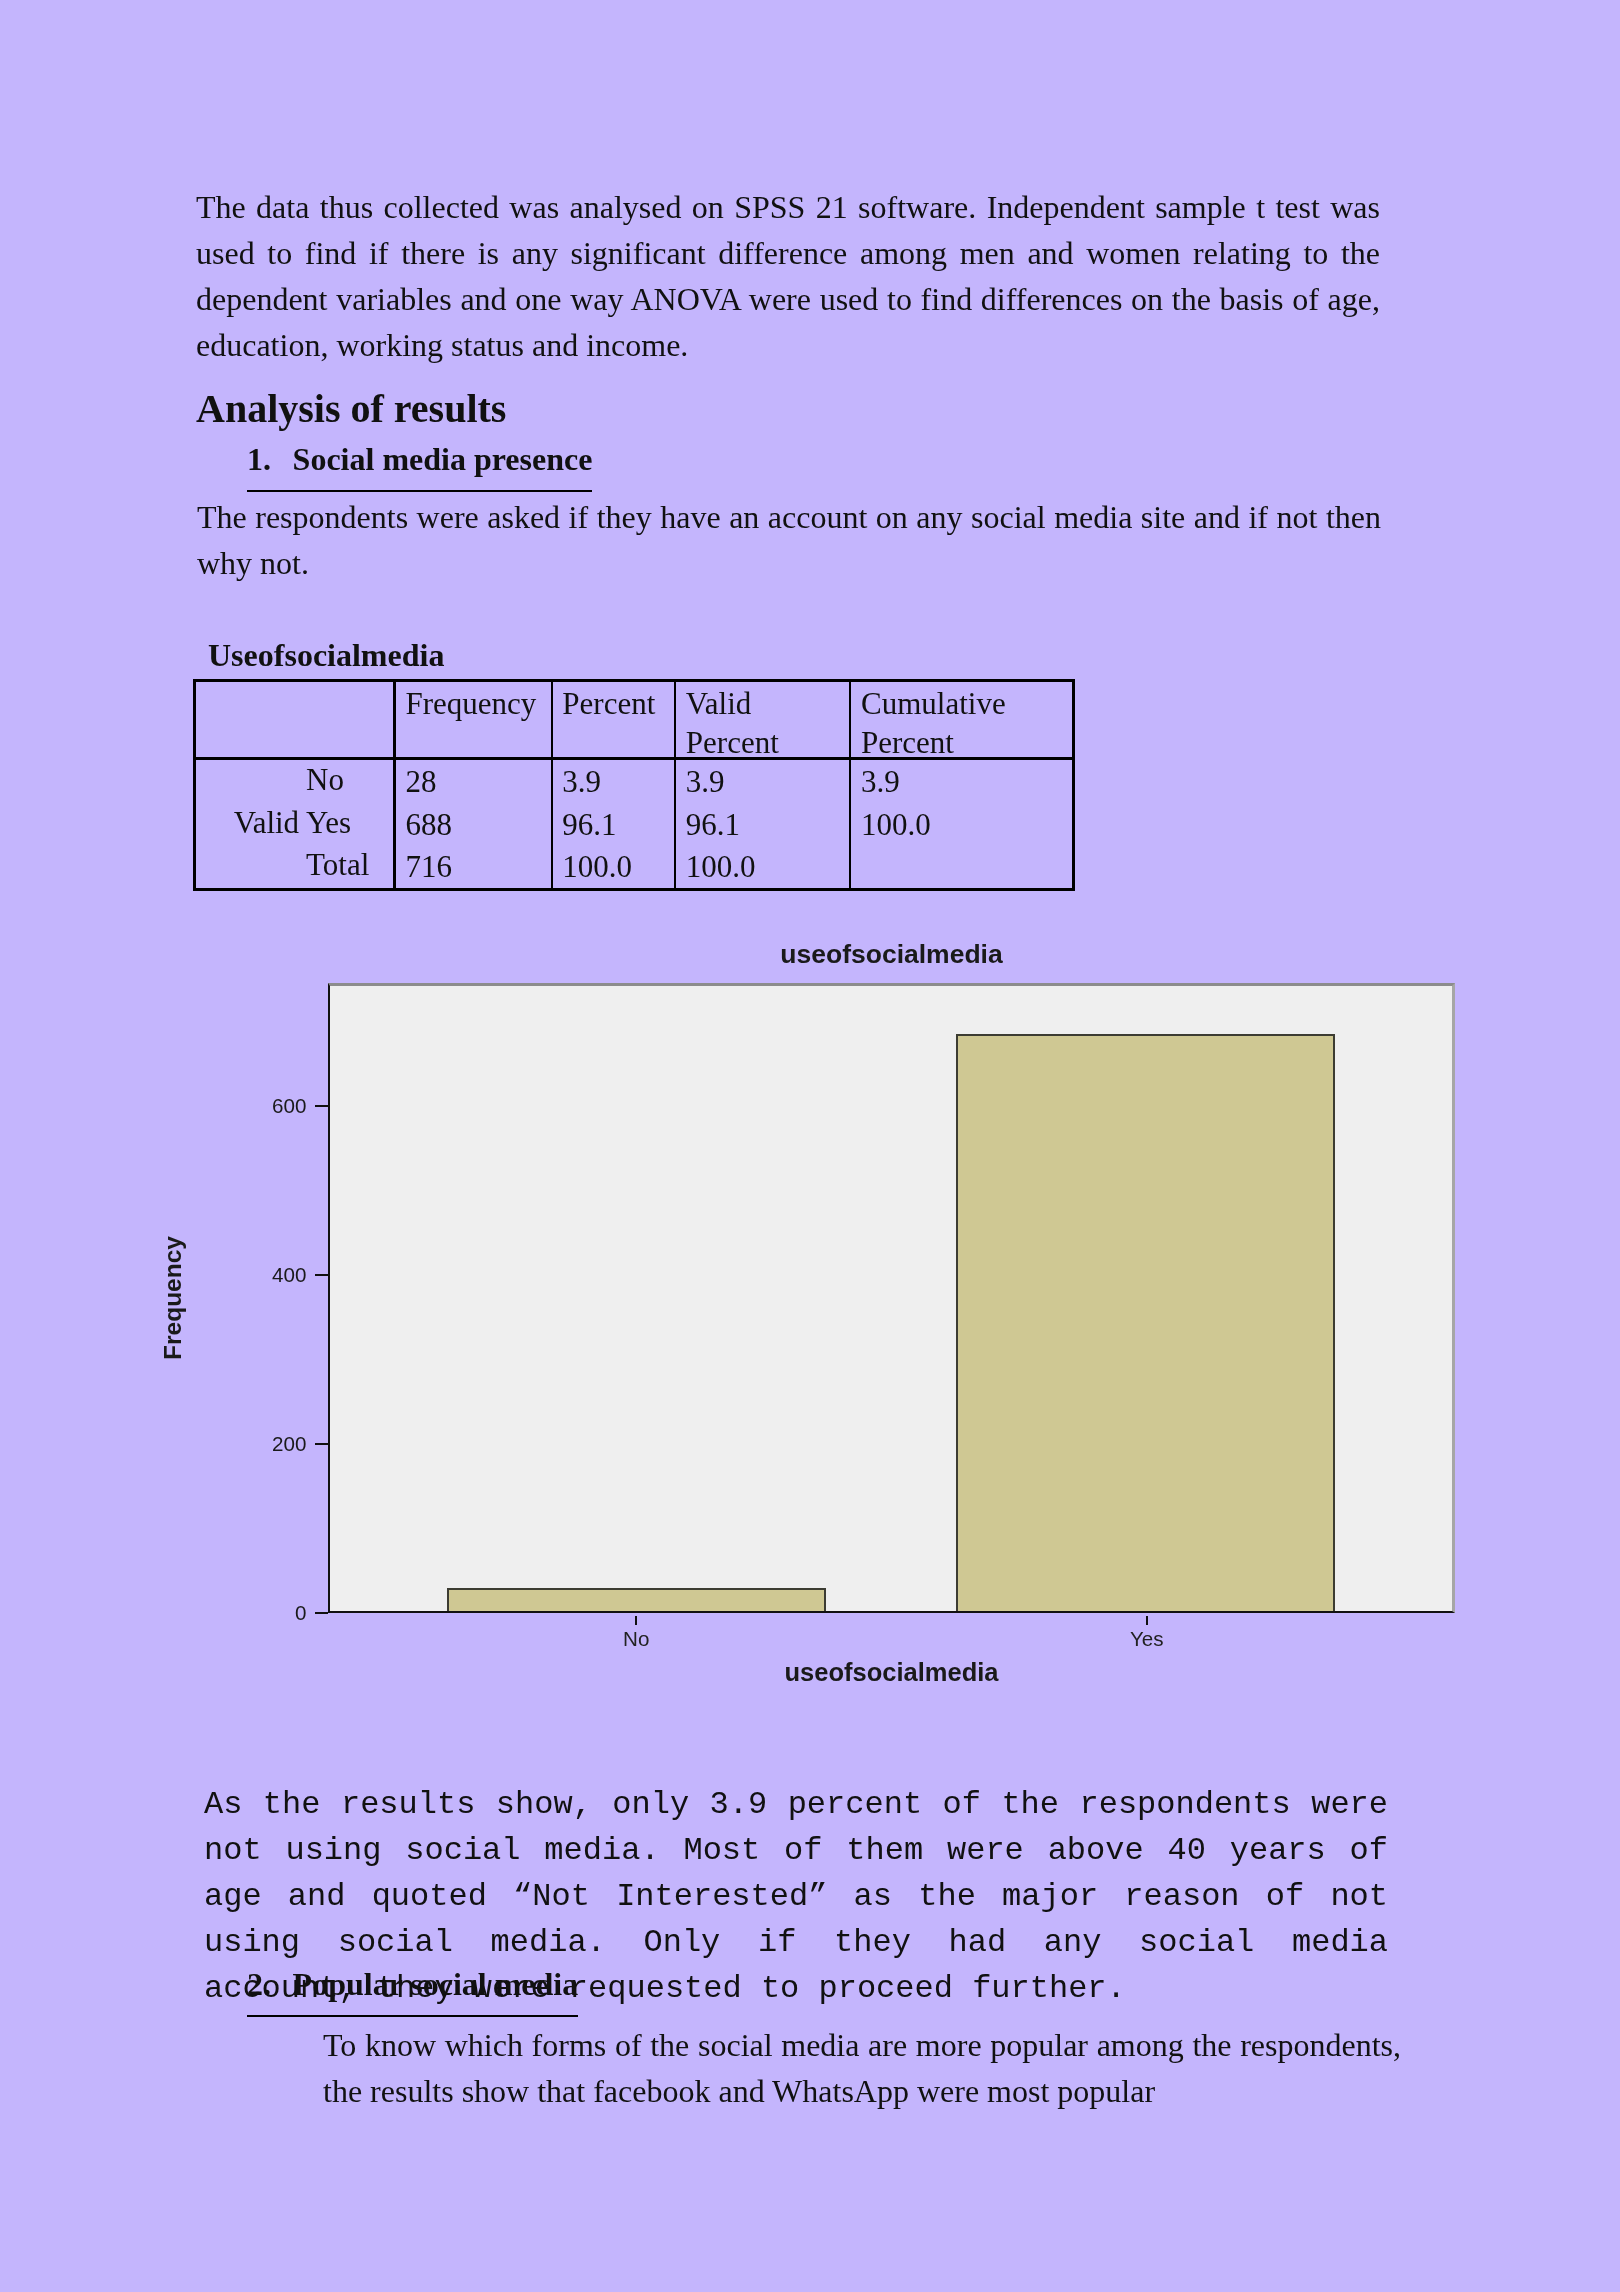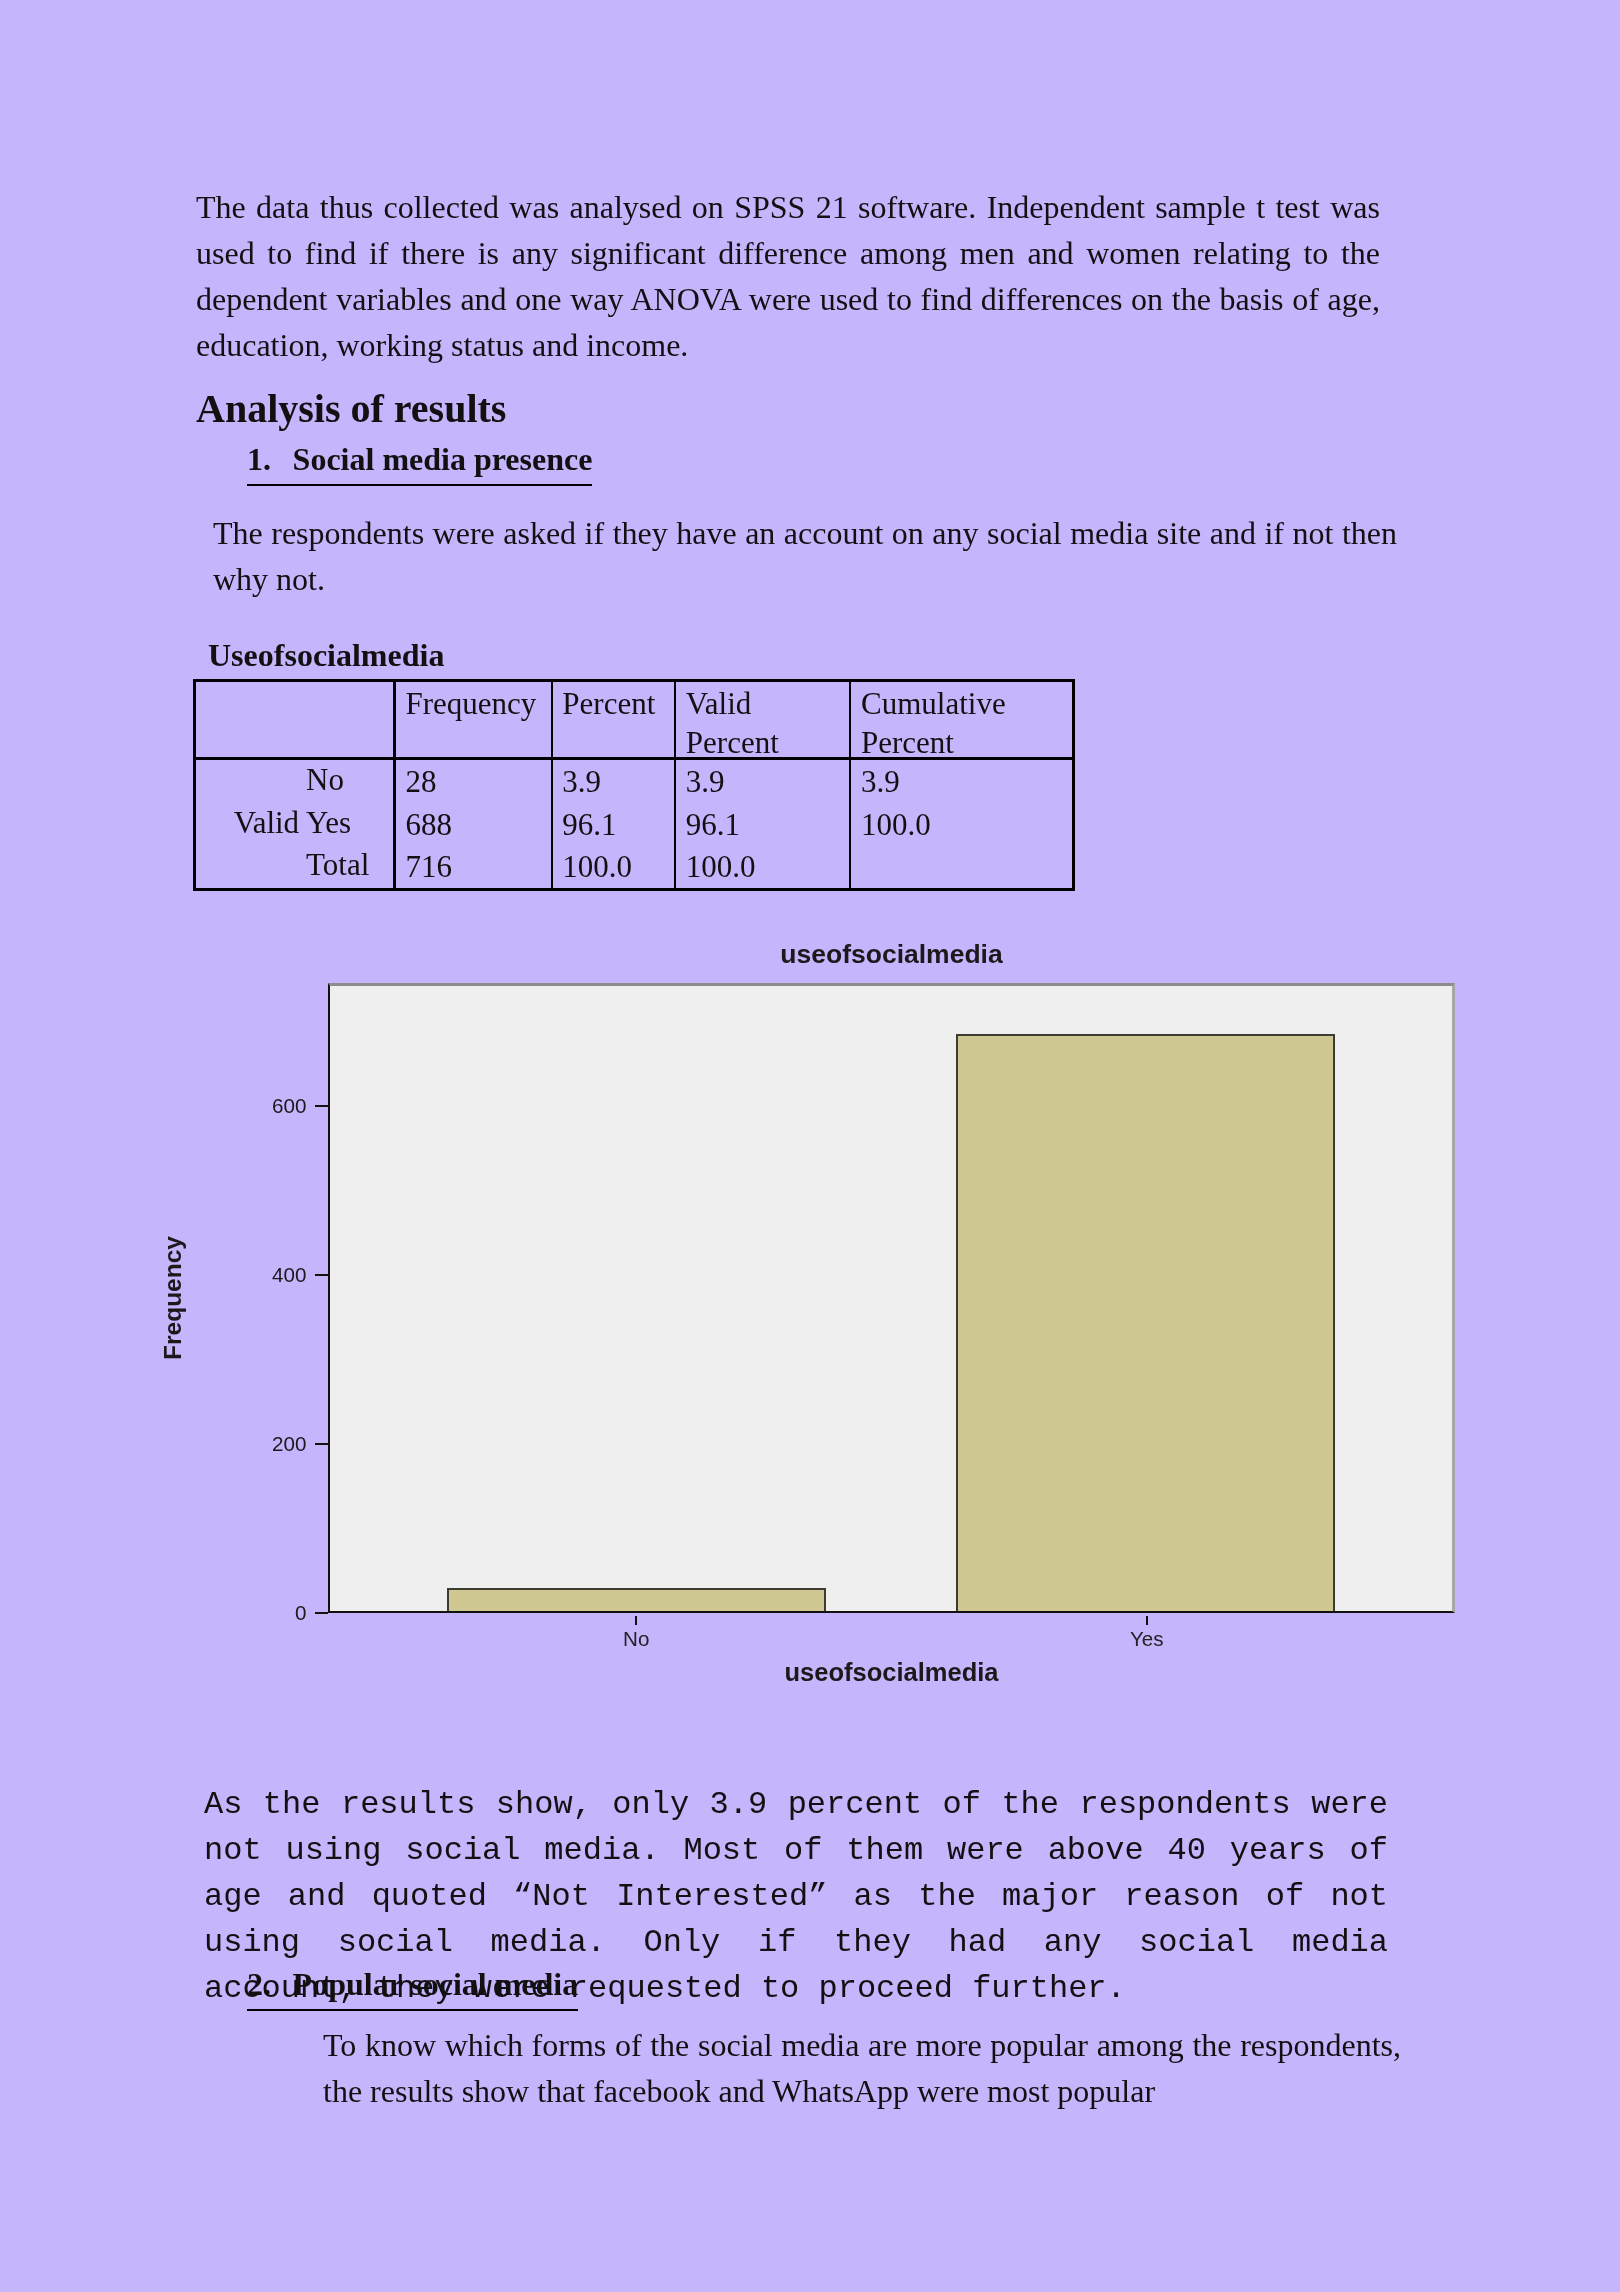--- a/index.html
+++ b/index.html
@@ -29,21 +29,21 @@
   }
   .section-heading {
     position: absolute;
     left: 247px;
     font-size: 32px;
     font-weight: bold;
   }
   .section-heading .underlined {
     display: inline-block;
     border-bottom: 2.9px solid #000;
-    padding-bottom: 6px;
+    padding-bottom: 12px;
   }
   .section-heading .num { margin-right: 21.6px; }
 
   
   .table-title {
     position: absolute;
     left: 208px;
     top: 637px;
     font-size: 32px;
     font-weight: bold;
@@ -142,21 +142,21 @@
   <p class="body-text" style="top:184px; margin:0;">The data thus collected was analysed on SPSS 21 software. Independent sample t test was used to find if there is any significant difference among men and women relating to the dependent variables and one way ANOVA were used to find differences on the basis of age, education, working status and income.</p>
 
   <div class="h-bold" style="top:385px;">Analysis of results</div>
 
   <div class="section-heading" style="top:441px;">
     <span class="underlined">
       <span class="num">1.</span><span>Social media presence</span>
     </span>
   </div>
 
-  <p class="body-text" style="top:493px; margin:17px;">The respondents were asked if they have an account on any social media site and if not then why not.</p>
+  <p class="body-text" style="top:493px; margin:1px;">The respondents were asked if they have an account on any social media site and if not then why not.</p>
 
   <div class="table-title">Useofsocialmedia</div>
 
   <div class="spss-table">
 
     <div class="cell stub hd"></div>
     <div class="cell vline hd">Frequency</div>
     <div class="cell vline hd">Percent</div>
     <div class="cell vline hd">Valid Percent</div>
     <div class="cell hd">Cumulative Percent</div>

